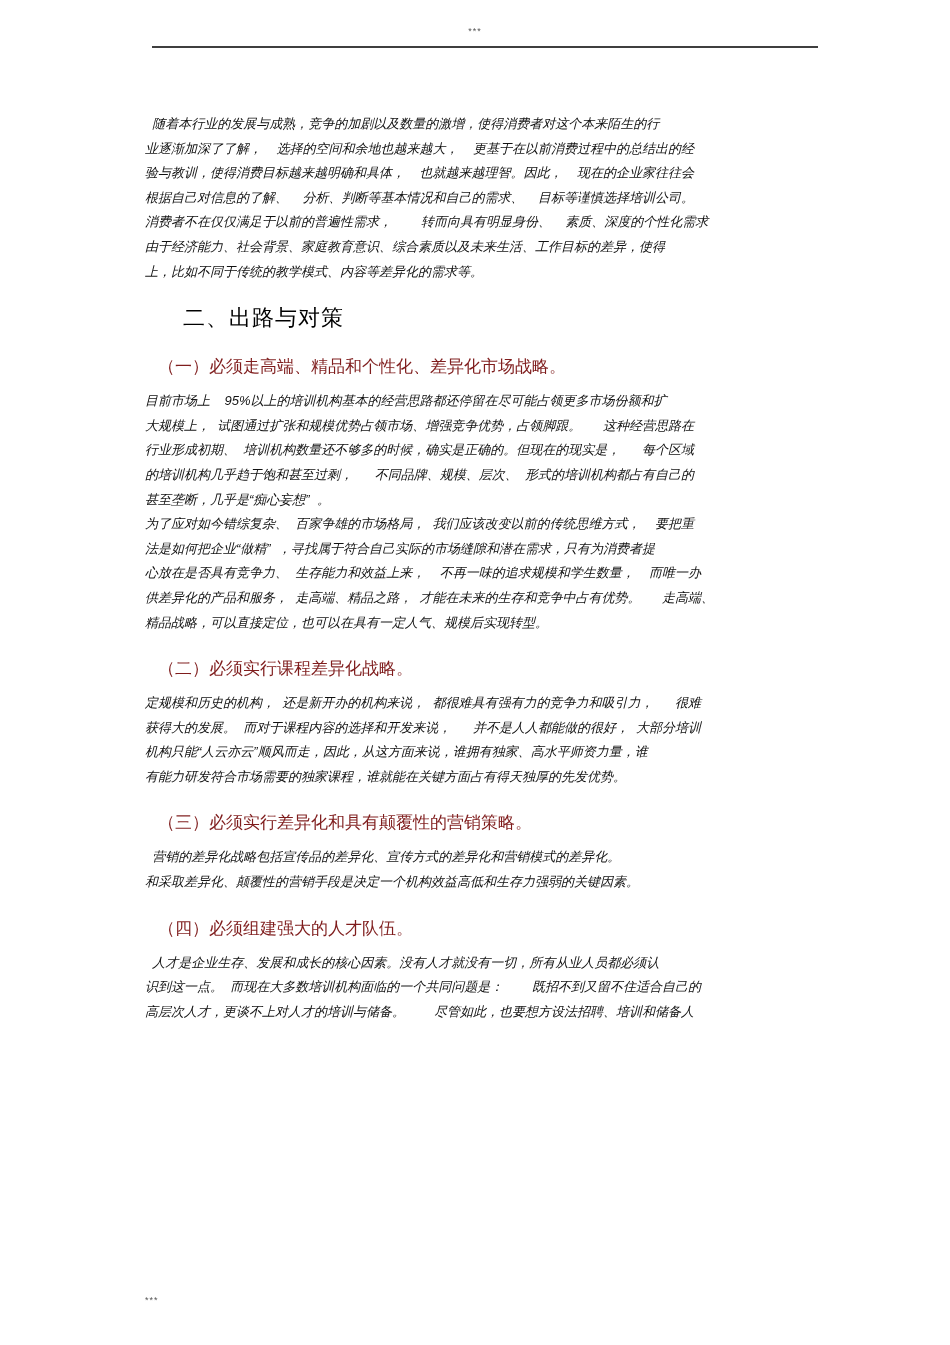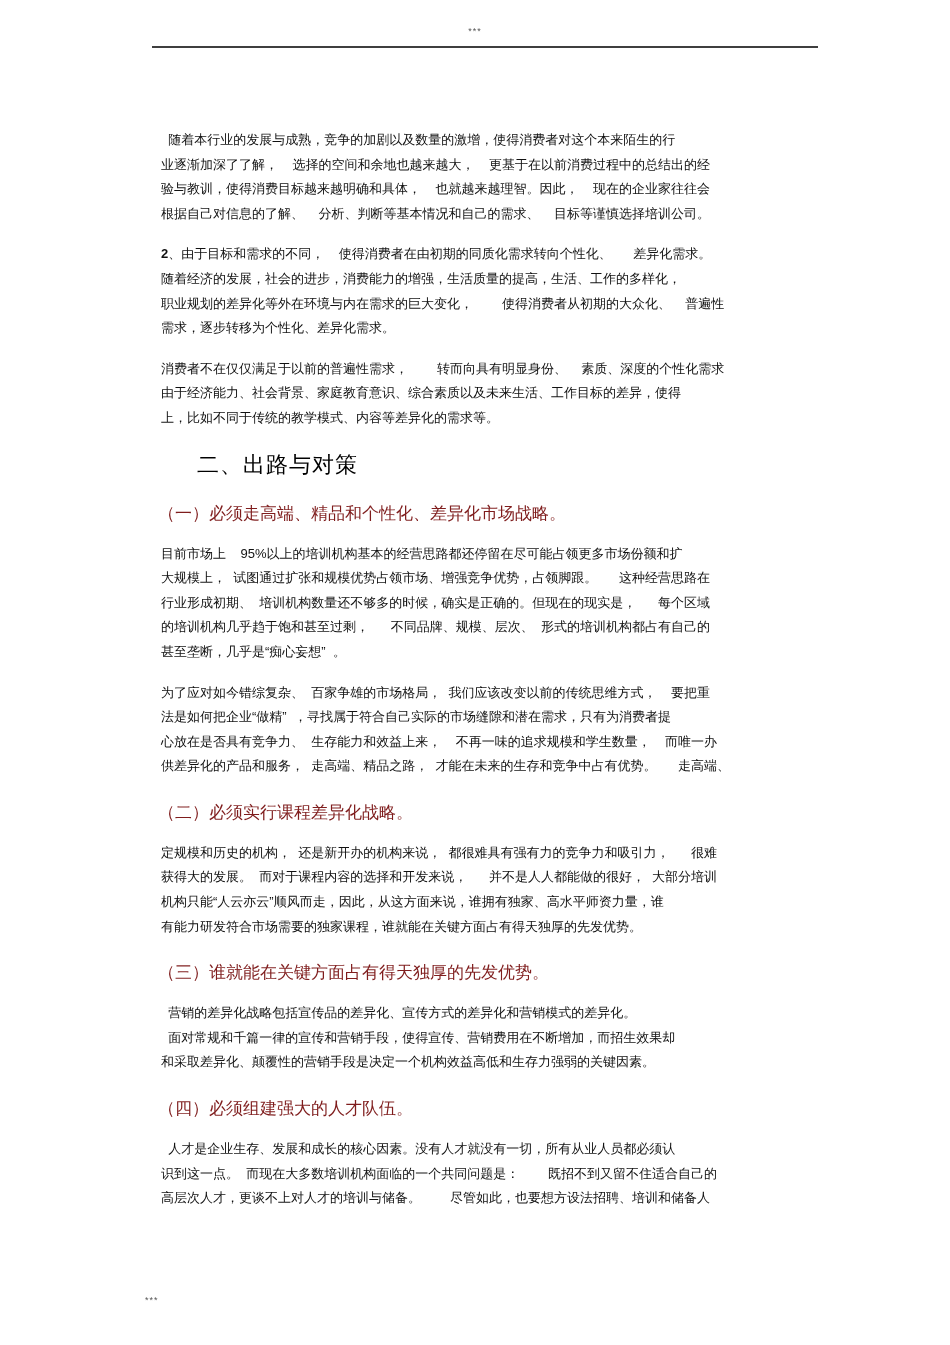--- a/index.html
+++ b/index.html
@@ -30,32 +30,32 @@
     width: 666px;
     height: 2px;
     background: #3f3f3f;
   }
   .doc {
     position: absolute;
     top: 112px;
     left: 145px;
     width: 676px;
   }
-  .paragraph { margin: 16px; }
+  .paragraph { margin: 0; font-style: italic; }
   .line {
     font-size: 13px;
     line-height: 24.6px;
     white-space: pre-wrap;
     color: #111;
   }
   .run.bold { font-weight: bold; }
   .h-major {
     font-size: 22px;
     line-height: 30px;
-    margin: 19px 0 9px 52px;
+    margin: 19px 0 9px 38px;
     color: #000;
     font-weight: 400;
     letter-spacing: 1px;
   }
   .h-minor {
     font-size: 17px;
     line-height: 24px;
     margin: 22px 0 10px 13px;
     color: #7f1d1d;
     font-weight: 400;
@@ -76,56 +76,50 @@
 <div class="header-rule"></div>
 
 <div class="doc">
     <div class="paragraph">
       <div class="line">  随着本行业的发展与成熟，竞争的加剧以及数量的激增，使得消费者对这个本来陌生的行</div>
       <div class="line">业逐渐加深了了解，    选择的空间和余地也越来越大，    更基于在以前消费过程中的总结出的经</div>
       <div class="line">验与教训，使得消费目标越来越明确和具体，    也就越来越理智。因此，    现在的企业家往往会</div>
       <div class="line">根据自己对信息的了解、    分析、判断等基本情况和自己的需求、    目标等谨慎选择培训公司。</div>
     </div>
     <div class="paragraph">
-      <div class="line"><span class="run bold">2</span><span class="run">、由于目标和需求的不同，    使得消费者在由初期的同质化需求转向个性化、      差异化需求。</span></div>
-      <div class="line">随着经济的发展，社会的进步，消费能力的增强，生活质量的提高，生活、工作的多样化，</div>
-      <div class="line">职业规划的差异化等外在环境与内在需求的巨大变化，        使得消费者从初期的大众化、    普遍性</div>
-      <div class="line">需求，逐步转移为个性化、差异化需求。</div>
-    </div>
-    <div class="paragraph">
       <div class="line">消费者不在仅仅满足于以前的普遍性需求，        转而向具有明显身份、    素质、深度的个性化需求</div>
       <div class="line">由于经济能力、社会背景、家庭教育意识、综合素质以及未来生活、工作目标的差异，使得</div>
       <div class="line">上，比如不同于传统的教学模式、内容等差异化的需求等。</div>
     </div>
     <div class="h-major">二、出路与对策</div>
     <div class="h-minor">（一）必须走高端、精品和个性化、差异化市场战略。</div>
     <div class="paragraph">
       <div class="line">目前市场上    95%以上的培训机构基本的经营思路都还停留在尽可能占领更多市场份额和扩</div>
       <div class="line">大规模上，  试图通过扩张和规模优势占领市场、增强竞争优势，占领脚跟。      这种经营思路在</div>
       <div class="line">行业形成初期、  培训机构数量还不够多的时候，确实是正确的。但现在的现实是，      每个区域</div>
       <div class="line">的培训机构几乎趋于饱和甚至过剩，      不同品牌、规模、层次、  形式的培训机构都占有自己的</div>
       <div class="line">甚至垄断，几乎是“痴心妄想”  。</div>
     </div>
     <div class="paragraph">
       <div class="line">为了应对如今错综复杂、  百家争雄的市场格局，  我们应该改变以前的传统思维方式，    要把重</div>
       <div class="line">法是如何把企业“做精”  ，寻找属于符合自己实际的市场缝隙和潜在需求，只有为消费者提</div>
       <div class="line">心放在是否具有竞争力、  生存能力和效益上来，    不再一味的追求规模和学生数量，    而唯一办</div>
       <div class="line">供差异化的产品和服务，  走高端、精品之路，  才能在未来的生存和竞争中占有优势。      走高端、</div>
+      <div class="line">精品战略，可以直接定位，也可以在具有一定人气、规模后实现转型。</div>
     </div>
     <div class="h-minor">（二）必须实行课程差异化战略。</div>
     <div class="paragraph">
       <div class="line">定规模和历史的机构，  还是新开办的机构来说，  都很难具有强有力的竞争力和吸引力，      很难</div>
       <div class="line">获得大的发展。  而对于课程内容的选择和开发来说，      并不是人人都能做的很好，  大部分培训</div>
       <div class="line">机构只能“人云亦云”顺风而走，因此，从这方面来说，谁拥有独家、高水平师资力量，谁</div>
       <div class="line">有能力研发符合市场需要的独家课程，谁就能在关键方面占有得天独厚的先发优势。</div>
     </div>
-    <div class="h-minor">（三）谁就能在关键方面占有得天独厚的先发优势。</div>
+    <div class="h-minor">（三）必须实行差异化和具有颠覆性的营销策略。</div>
     <div class="paragraph">
       <div class="line">  营销的差异化战略包括宣传品的差异化、宣传方式的差异化和营销模式的差异化。</div>
-      <div class="line">  面对常规和千篇一律的宣传和营销手段，使得宣传、营销费用在不断增加，而招生效果却</div>
       <div class="line">和采取差异化、颠覆性的营销手段是决定一个机构效益高低和生存力强弱的关键因素。</div>
     </div>
     <div class="h-minor">（四）必须组建强大的人才队伍。</div>
     <div class="paragraph">
       <div class="line">  人才是企业生存、发展和成长的核心因素。没有人才就没有一切，所有从业人员都必须认</div>
       <div class="line">识到这一点。  而现在大多数培训机构面临的一个共同问题是：        既招不到又留不住适合自己的</div>
       <div class="line">高层次人才，更谈不上对人才的培训与储备。        尽管如此，也要想方设法招聘、培训和储备人</div>
     </div>
   </div>
 

